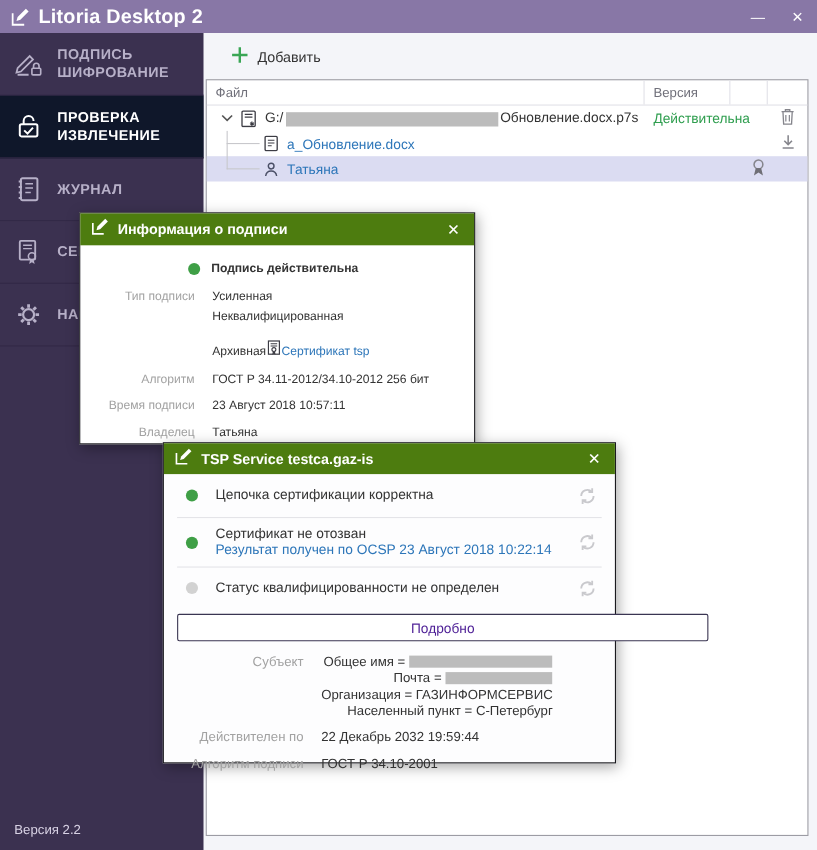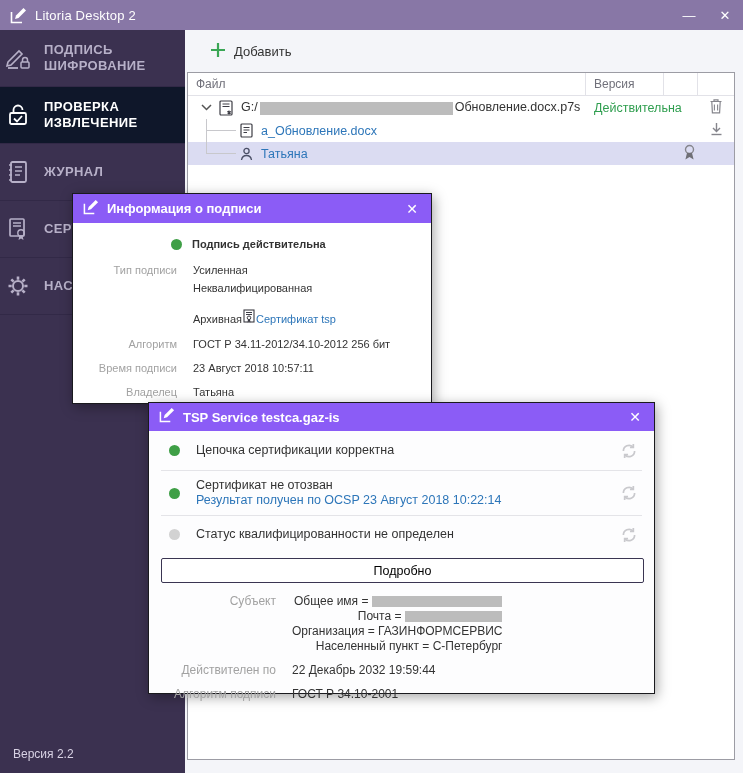--- a/index.html
+++ b/index.html
@@ -8,27 +8,27 @@
     position: relative;
     font-family: "Liberation Sans", sans-serif;
     background:#f4f5f9;
     overflow:hidden;
     color:#333;
   }
   
   .titlebar { position:absolute; left:0; top:0; right:0; height:30px;
     background:#8877a6; display:flex; align-items:center; color:#fff; z-index:5; }
   .app-icon { margin:0 8px 0 10px; display:flex; }
-  .win-title { font-size:13px; font-weight:400; letter-spacing:.2px; }
+  .win-title { font-size:18px; font-weight:700; letter-spacing:.2px; }
   .win-btn { width:36px; height:30px; display:flex; align-items:center; justify-content:center;
     font-size:13px; color:#fff; cursor:default; }
   .win-btn.min { margin-left:auto; }
   
   .sidebar { position:absolute; left:0; top:30px; width:185px; bottom:0; background:#3b3150; z-index:1; }
-  .nav-item { height:57px; display:flex; align-items:center; padding-left:5px;
+  .nav-item { height:57px; display:flex; align-items:center; padding-left:13px;
     border-bottom:1px solid #322947; color:#b7b0c8; cursor:pointer; }
   .nav-item.active { background:#0f172a; color:#fff; }
   .nav-icon { display:flex; flex-shrink:0; }
   .nav-label { margin-left:13px; font-size:13px; font-weight:600; letter-spacing:.4px; line-height:16px; }
   .version { position:absolute; left:13px; bottom:12px; color:#d8d2e4; font-size:12px; }
   
   .toolbar { position:absolute; left:185px; top:30px; right:0; height:42px;
     display:flex; align-items:center; padding-left:25px; gap:40px; }
   .tool-btn { display:flex; align-items:center; gap:8px; font-size:13px; color:#333; cursor:pointer; }
   
@@ -51,46 +51,46 @@
   .redaction { display:inline-block; width:193px; height:13px; background:#bcbcbc;
     vertical-align:middle; margin:0 2px; }
   .link { color:#2d76b9; cursor:pointer; }
   .status-ok { color:#2f9e4f; }
   .tree-v { position:absolute; left:18px; top:23px; height:35px; width:0; border-left:1px solid #c8c8cc; }
   .tree-h { position:absolute; left:18px; width:30px; height:0; border-top:1px solid #c8c8cc; }
   .tree-h.r2 { top:34px; } .tree-h.r3 { top:57px; }
   
   .dlg { position:absolute; background:#fff; border:1px solid #1a1a1e;
     box-shadow:2px 3px 12px rgba(0,0,0,.35); }
-  .dlg-head { height:29px; background:#8b5cf6; display:flex; align-items:center;
+  .dlg-head { height:29px; background:#4d7c0f; display:flex; align-items:center;
     color:#fff; padding:0 10px; }
   .dlg-title { font-size:13px; font-weight:600; margin-left:8px; }
   .dlg-close { margin-left:auto; font-size:14px; cursor:pointer; padding:0 3px; }
   .dialog1 { left:72px; top:193px; width:360px; height:211px; z-index:10; }
   .d1-body { padding-top:12px; font-size:11px; }
   .d1row { display:flex; line-height:18px; margin-bottom:6px; }
   .d1label { width:104px; text-align:right; color:#a2a2a2; flex-shrink:0; }
   .d1val { margin-left:16px; color:#333; }
   .d1status { display:flex; align-items:center; padding-left:98px; margin-bottom:8px; height:18px; }
   .dot { width:11px; height:11px; border-radius:50%; background:#3f9f46; flex-shrink:0; }
   .dot.gray { background:#d2d2d2; }
   .d1status .stext { margin-left:10px; font-weight:600; }
   .mb12 { margin-bottom:12px; }
   .archive-line { display:flex; align-items:center; gap:1px; }
-  .dialog2 { left:148px; top:402px; width:507px; height:292px; z-index:11; background:#fdfdfe; }
+  .dialog2 { left:148px; top:402px; width:412px; height:292px; z-index:11; background:#fdfdfe; }
   .d2-head { height:28px; }
   .checks { padding:0 12px; }
   .check { display:flex; align-items:center; min-height:40px; border-bottom:1px solid #e4e4e8; padding:0 4px 0 8px; }
   .check:nth-child(2) { min-height:45px; }
   .check.last { border-bottom:none; min-height:37px; }
   .check-texts { margin-left:16px; font-size:12.5px; line-height:15px; }
   .refresh { margin-left:auto; display:flex; }
   .details-btn { display:block; margin:5px 12px 0; width:483px; height:25px; background:#fff;
     border:1px solid #3a3552; border-radius:2px; font-family:"Liberation Sans",sans-serif;
-    font-size:12.5px; color:#000000; cursor:pointer; }
+    font-size:12.5px; color:#4c1d95; cursor:pointer; }
   .d2rows { margin-top:11px; }
   .d2row { display:flex; font-size:12px; margin-bottom:9px; }
   .d2label { width:127px; text-align:right; color:#a2a2a2; flex-shrink:0; }
   .d2val { margin-left:16px; color:#333; line-height:15px;text-align:right; }
   .red2 { display:inline-block; height:11px; background:#bcbcbc; vertical-align:middle; margin-left:4px; }
   .red-name { width:130px; } .red-mail { width:97px; }
 </style>
 </head>
 <body>
 

